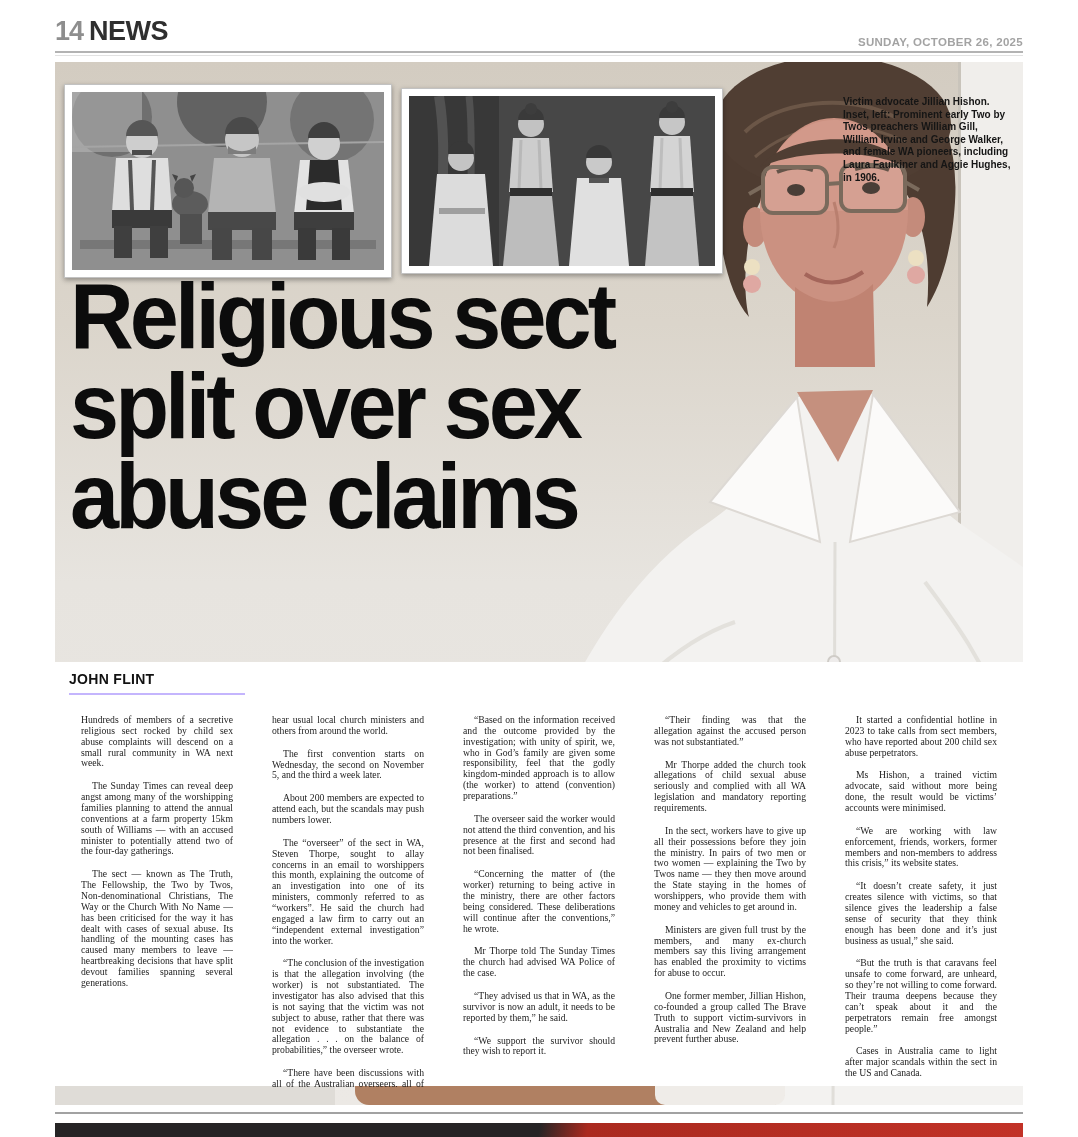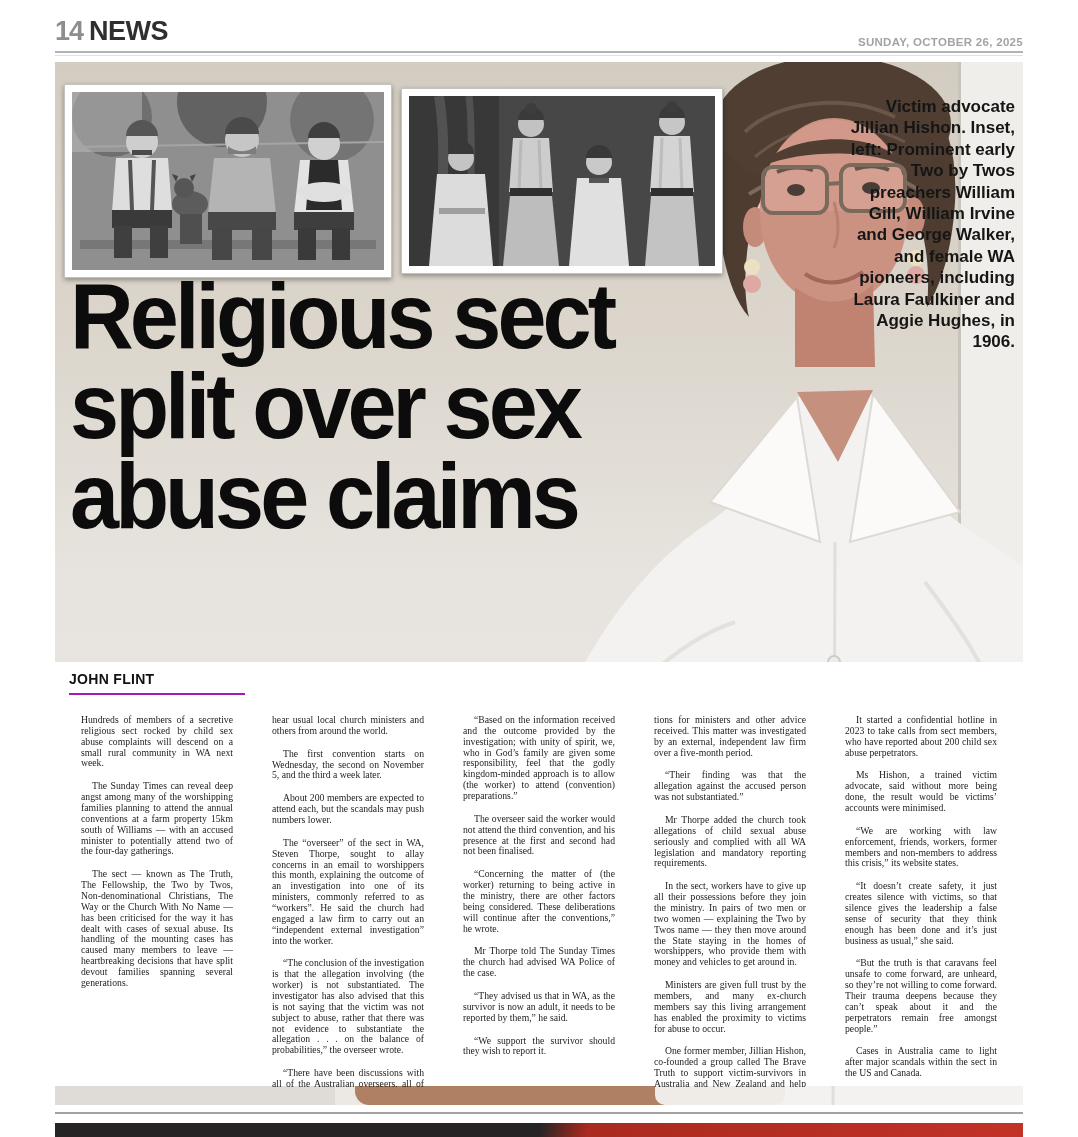--- a/index.html
+++ b/index.html
@@ -12,34 +12,34 @@
   .issue-date{position:absolute;right:0;bottom:2px;font-size:11.5px;font-weight:700;color:#a3a3a3;letter-spacing:0.3px;}
   .head-rule{position:absolute;left:55px;top:51px;width:968px;height:2px;background:#b3b3b3;}
   .head-rule2{position:absolute;left:55px;top:55px;width:968px;height:1px;background:#e2e2e2;}
   
   .photo-area{position:absolute;left:55px;top:62px;width:968px;height:1043px;}
   .photo-area svg{display:block;}
   .inset{position:absolute;background:#ffffff;padding:7px;border:1px solid #c2c2c2;
          box-shadow:0 2px 5px rgba(0,0,0,0.35);}
   .inset1{left:9px;top:22px;}
   .inset2{left:346px;top:26px;}
-  .caption{position:absolute;right:8px;top:34px;width:172px;text-align:right;
-           font-size:17px;line-height:1.26;font-weight:700;color:#151515;}
+  .caption{position:absolute;right:8px;top:34px;width:172px;text-align:left;
+           font-size:10px;line-height:1.26;font-weight:700;color:#151515;}
   
   .headline{position:absolute;left:70px;top:272px;width:680px;margin:0;
             font-size:90px;line-height:0.97;font-weight:900;letter-spacing:-4px;
             color:#0c0c0c;white-space:pre-line;transform:scale(0.98,1.03);transform-origin:left top;}
   .subhead-box{position:absolute;left:72px;top:585px;width:886px;height:77px;background:#ffffff;
                display:flex;align-items:center;justify-content:center;}
   .subhead{margin:0;text-align:center;font-size:29px;line-height:1.14;font-weight:700;
            letter-spacing:-0.8px;color:#101010;white-space:pre-line;transform:scale(0.97,1.05);}
   
   .article-box{position:absolute;left:55px;top:662px;width:968px;height:424px;background:#ffffff;
                box-sizing:border-box;padding:8px 14px 0 14px;}
-  .byline-wrap{width:176px;border-bottom:2px solid #a21caf;padding-bottom:5px;margin-bottom:8px;}
+  .byline-wrap{width:176px;border-bottom:2px solid #c4b5fd;padding-bottom:5px;margin-bottom:8px;}
   .byline{font-size:14px;font-weight:800;color:#111;letter-spacing:0.3px;}
   .columns{display:flex;gap:15px;}
   .col{width:176px;height:384px;overflow:hidden;font-family:"Liberation Serif",serif;
        font-size:9.7px;line-height:1.12;color:#1c1c1c;text-align:justify;}
   .col p{margin:12px;}
   .col p.ind{text-indent:11px;}
   
   .bottom-rule{position:absolute;left:55px;top:1112px;width:968px;height:2px;background:#a2a2a2;}
   .bottom-bar{position:absolute;left:55px;top:1123px;width:968px;height:14px;
               background:linear-gradient(101deg,#262425 0%,#262425 50%,#aa2a1f 55%,#c23227 100%);}
@@ -248,21 +248,20 @@
         </div>
         <div class="col">
           <p class="ind">“Based on the information received and the outcome provided by the investigation; with unity of spirit, we, who in God’s family are given some responsibility, feel that the godly kingdom-minded approach is to allow (the worker) to attend (convention) preparations.”</p>
           <p class="ind">The overseer said the worker would not attend the third convention, and his presence at the first and second had not been finalised.</p>
           <p class="ind">“Concerning the matter of (the worker) returning to being active in the ministry, there are other factors being considered. These deliberations will continue after the conventions,” he wrote.</p>
           <p class="ind">Mr Thorpe told The Sunday Times the church had advised WA Police of the case.</p>
           <p class="ind">“They advised us that in WA, as the survivor is now an adult, it needs to be reported by them,” he said.</p>
           <p class="ind">“We support the survivor should they wish to report it.</p>
         </div>
         <div class="col">
-          <p class="noind">tions for ministers and other advice received. This matter was investigated by an external, independent law firm over a five-month period.</p>
           <p class="ind">“Their finding was that the allegation against the accused person was not substantiated.”</p>
           <p class="ind">Mr Thorpe added the church took allegations of child sexual abuse seriously and complied with all WA legislation and mandatory reporting requirements.</p>
           <p class="ind">In the sect, workers have to give up all their possessions before they join the ministry. In pairs of two men or two women — explaining the Two by Twos name — they then move around the State staying in the homes of worshippers, who provide them with money and vehicles to get around in.</p>
           <p class="ind">Ministers are given full trust by the members, and many ex-church members say this living arrangement has enabled the proximity to victims for abuse to occur.</p>
           <p class="ind">One former member, Jillian Hishon, co-founded a group called The Brave Truth to support victim-survivors in Australia and New Zealand and help prevent further abuse.</p>
         </div>
         <div class="col">
           <p class="ind">It started a confidential hotline in 2023 to take calls from sect members, who have reported about 200 child sex abuse perpetrators.</p>
           <p class="ind">Ms Hishon, a trained victim advocate, said without more being done, the result would be victims’ accounts were minimised.</p>
           <p class="ind">“We are working with law enforcement, friends, workers, former members and non-members to address this crisis,” its website states.</p>

